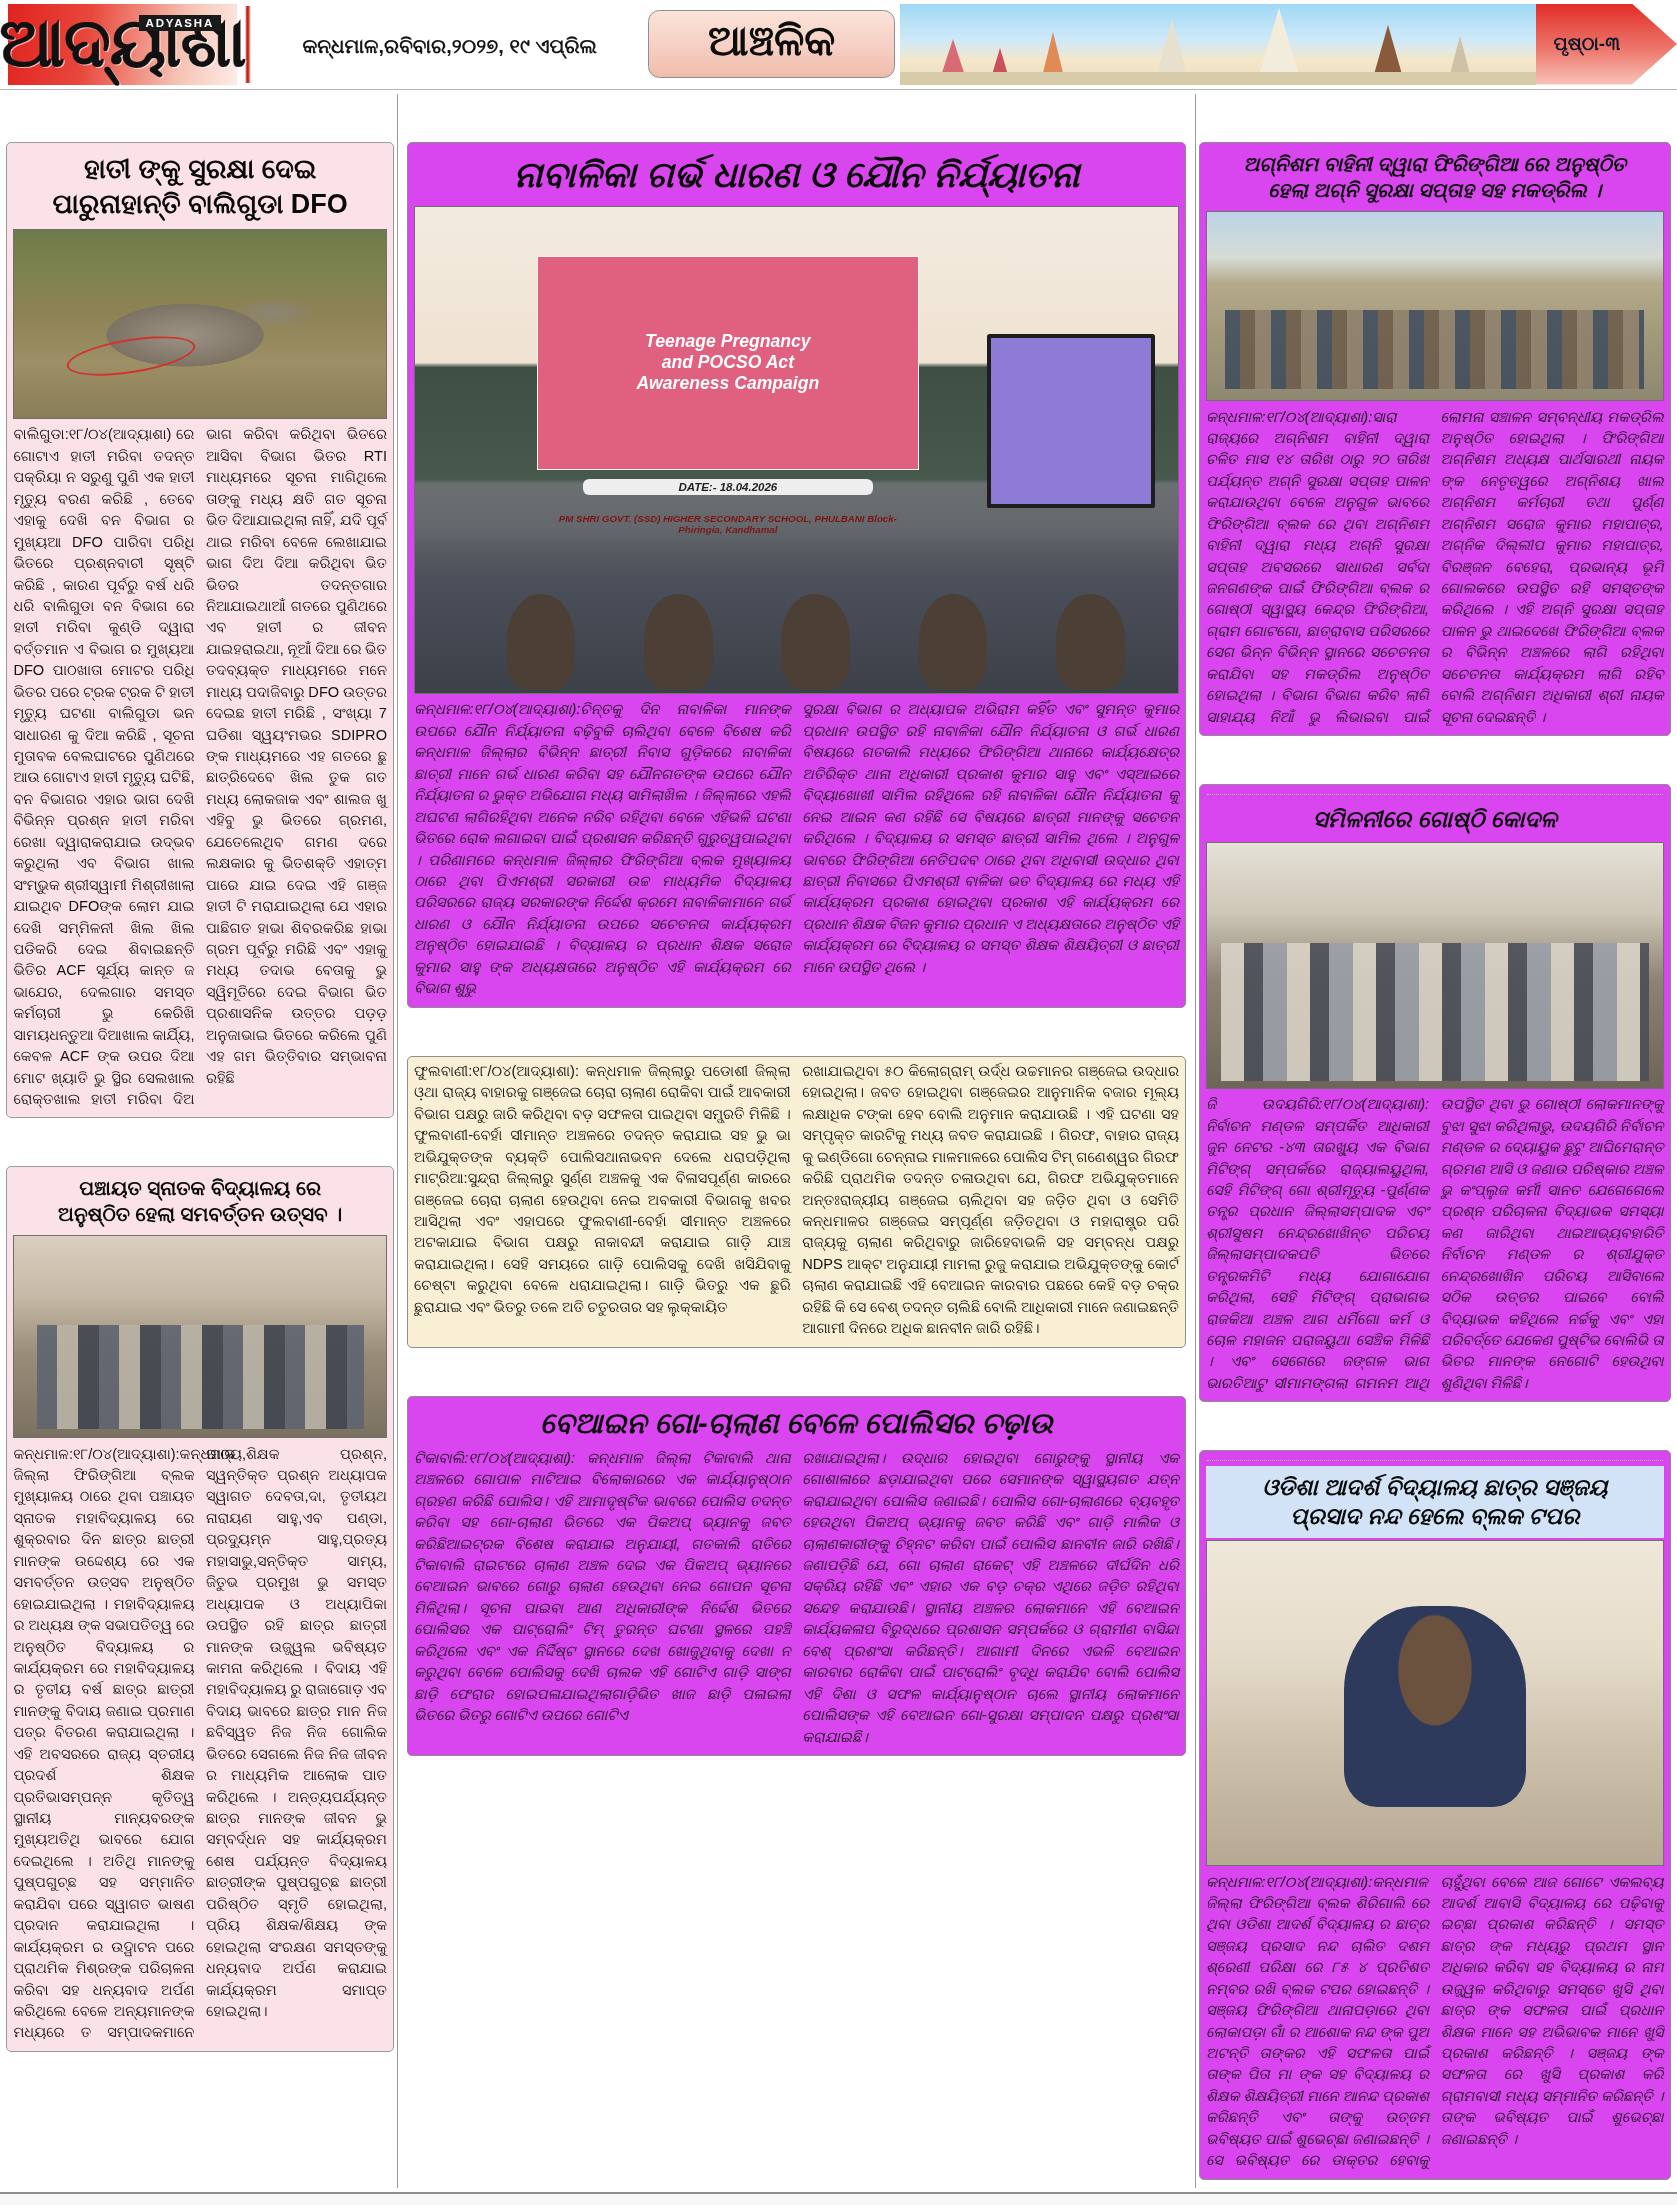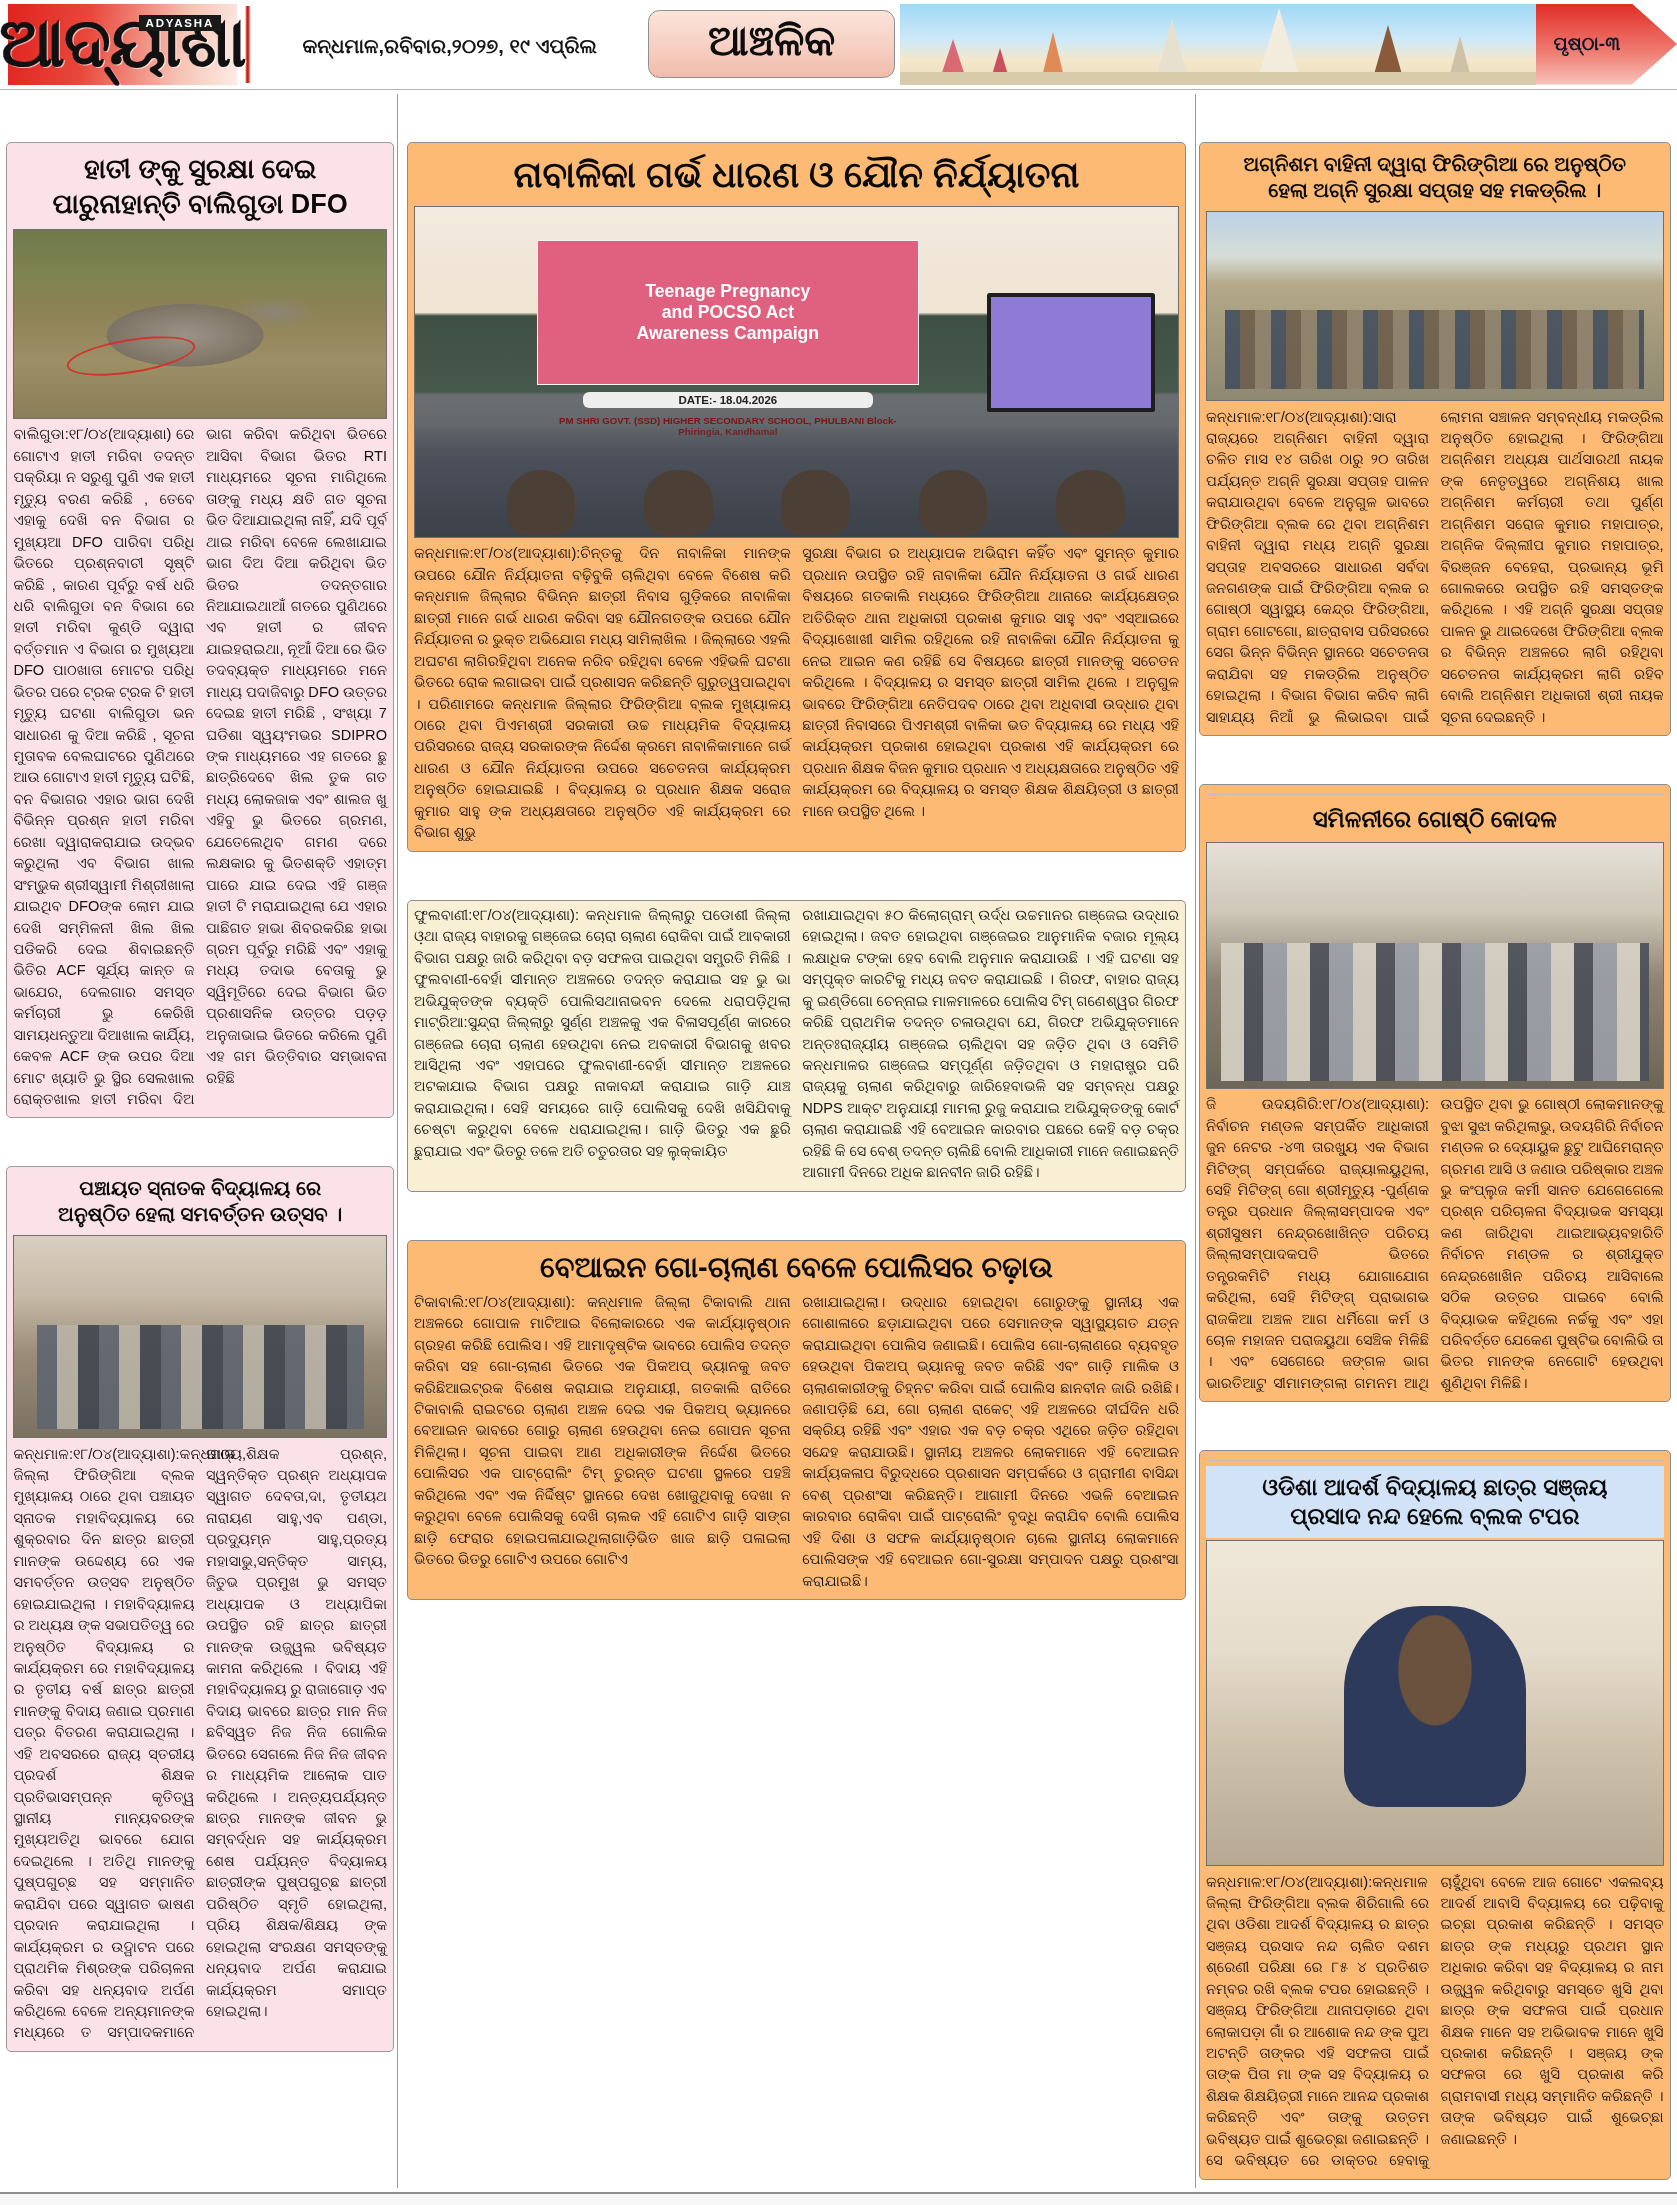--- a/index.html
+++ b/index.html
@@ -150,21 +150,21 @@
     border: 1.3px solid #8d8d8d;
     border-radius: 5px;
     background: #fff;
     margin-bottom: 8px;
     padding: 4.4px 6.2px 7px 6.2px;
     overflow: hidden;
     margin-top: 48px;
   }
   .article.tint-pink  { background: #fbe2e8; border-color: #9b9b9b; }
   .article.tint-cream { background: #f8efd4; border-color: #8d8d8d; }
-  .article.plain      { background: #fdba74; }
+  .article.plain      { background: #d946ef; font-style: italic; }
 
   .headline {
     text-align: center;
     font-weight: 800;
     color: #0a0a0a;
     line-height: 1.28;
     padding: 4.4px 2.6px 5.3px 2.6px;
   }
   .hl-lead   { font-size: 27px; }
   .hl-big    { font-size: 36px; }
@@ -196,21 +196,21 @@
       linear-gradient(180deg,#6f7a4a 0%, #7d8350 22%, #8d8255 44%, #9d8f66 70%, #8a7e58 100%);
     position: relative;
   }
   .photo-ele::after{
     content:"";
     position:absolute; left:14%; top:58%; width:34%; height:16%;
     border:2.6px solid #d0342c; border-radius:50%;
     transform: rotate(-9deg);
   }
   .photo-meeting {
-    height: 332px;
+    height: 488px;
     background:
       linear-gradient(180deg,#f3eadf 0%, #efe3d2 32%, #3f4f44 33%, #46594c 56%, #6b6f72 57%, #4a4f56 100%);
     position: relative;
   }
   .banner-pink{
     position:absolute; left:16%; top:10%; width:50%; height:44%;
     background:#e0607f; border:1.8px solid #f3f3f3;
     display:flex; flex-direction:column; align-items:center; justify-content:center;
     color:#fff; font-weight:800; text-align:center; line-height:1.2;
     font-size: 17.6px; padding: 2.6px;

